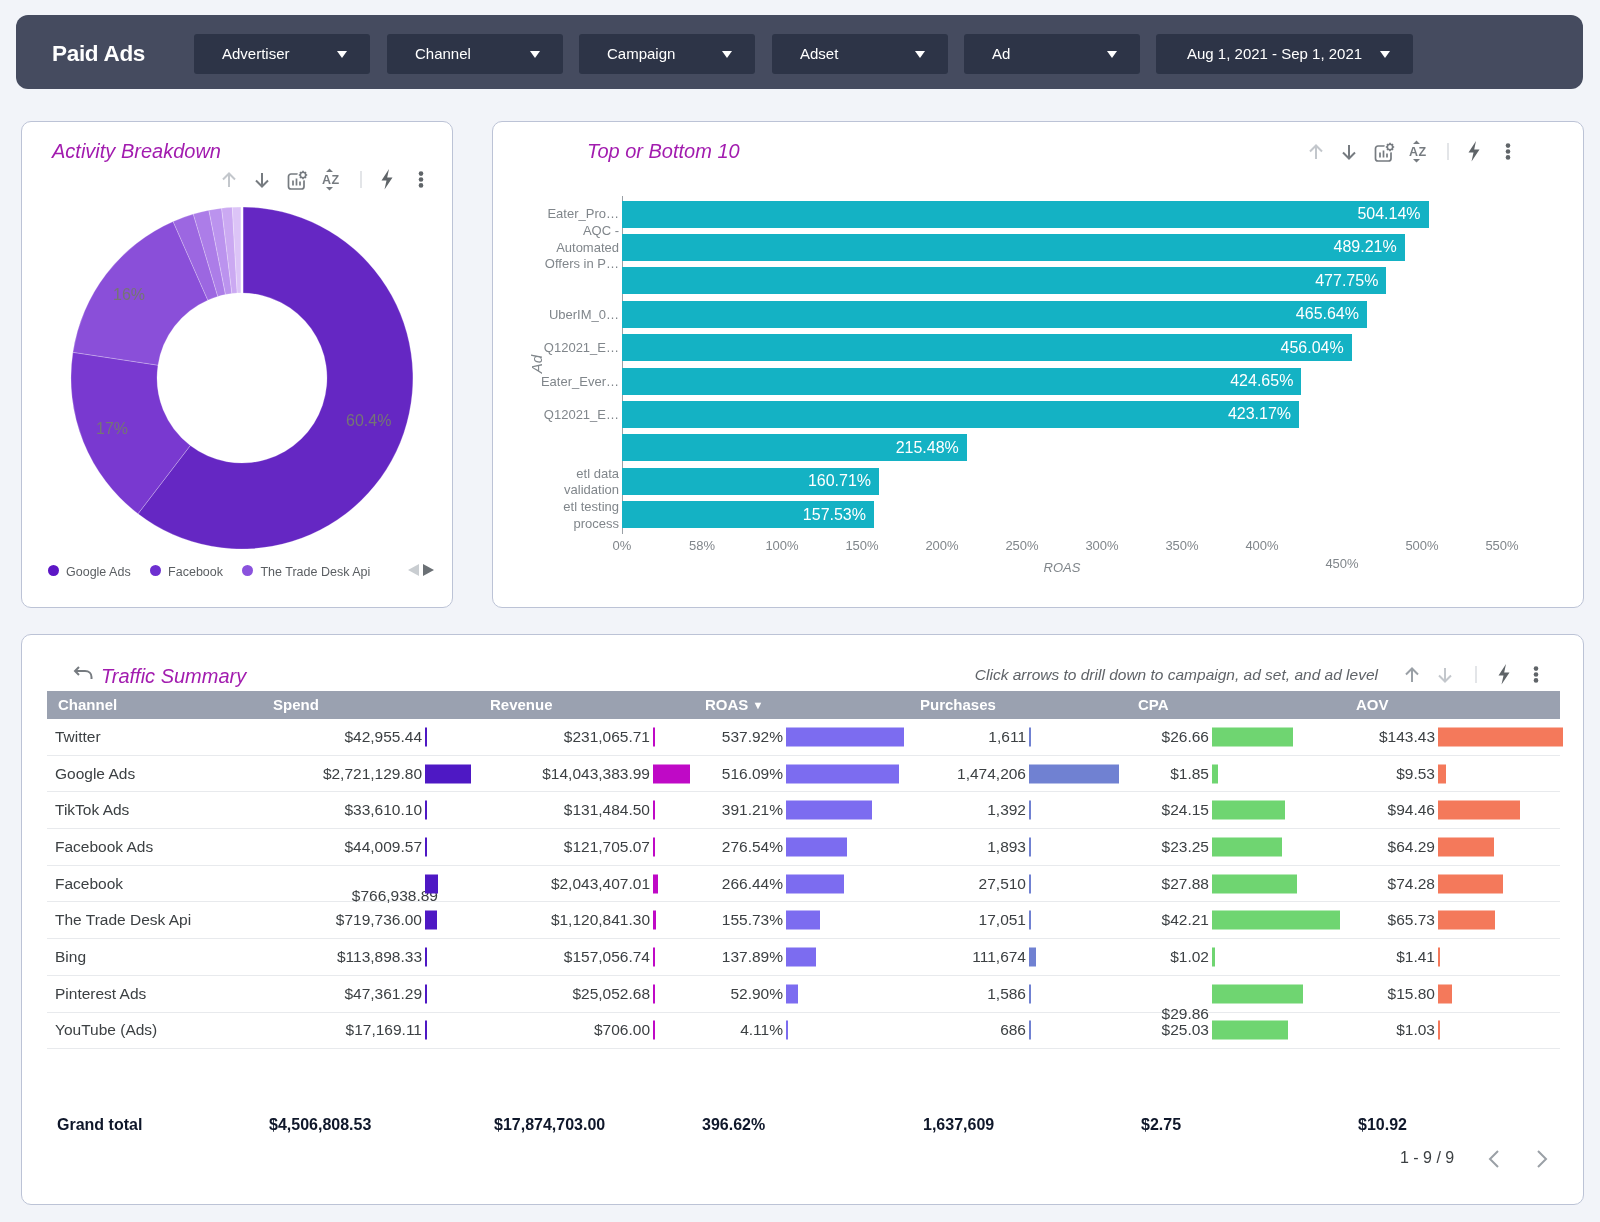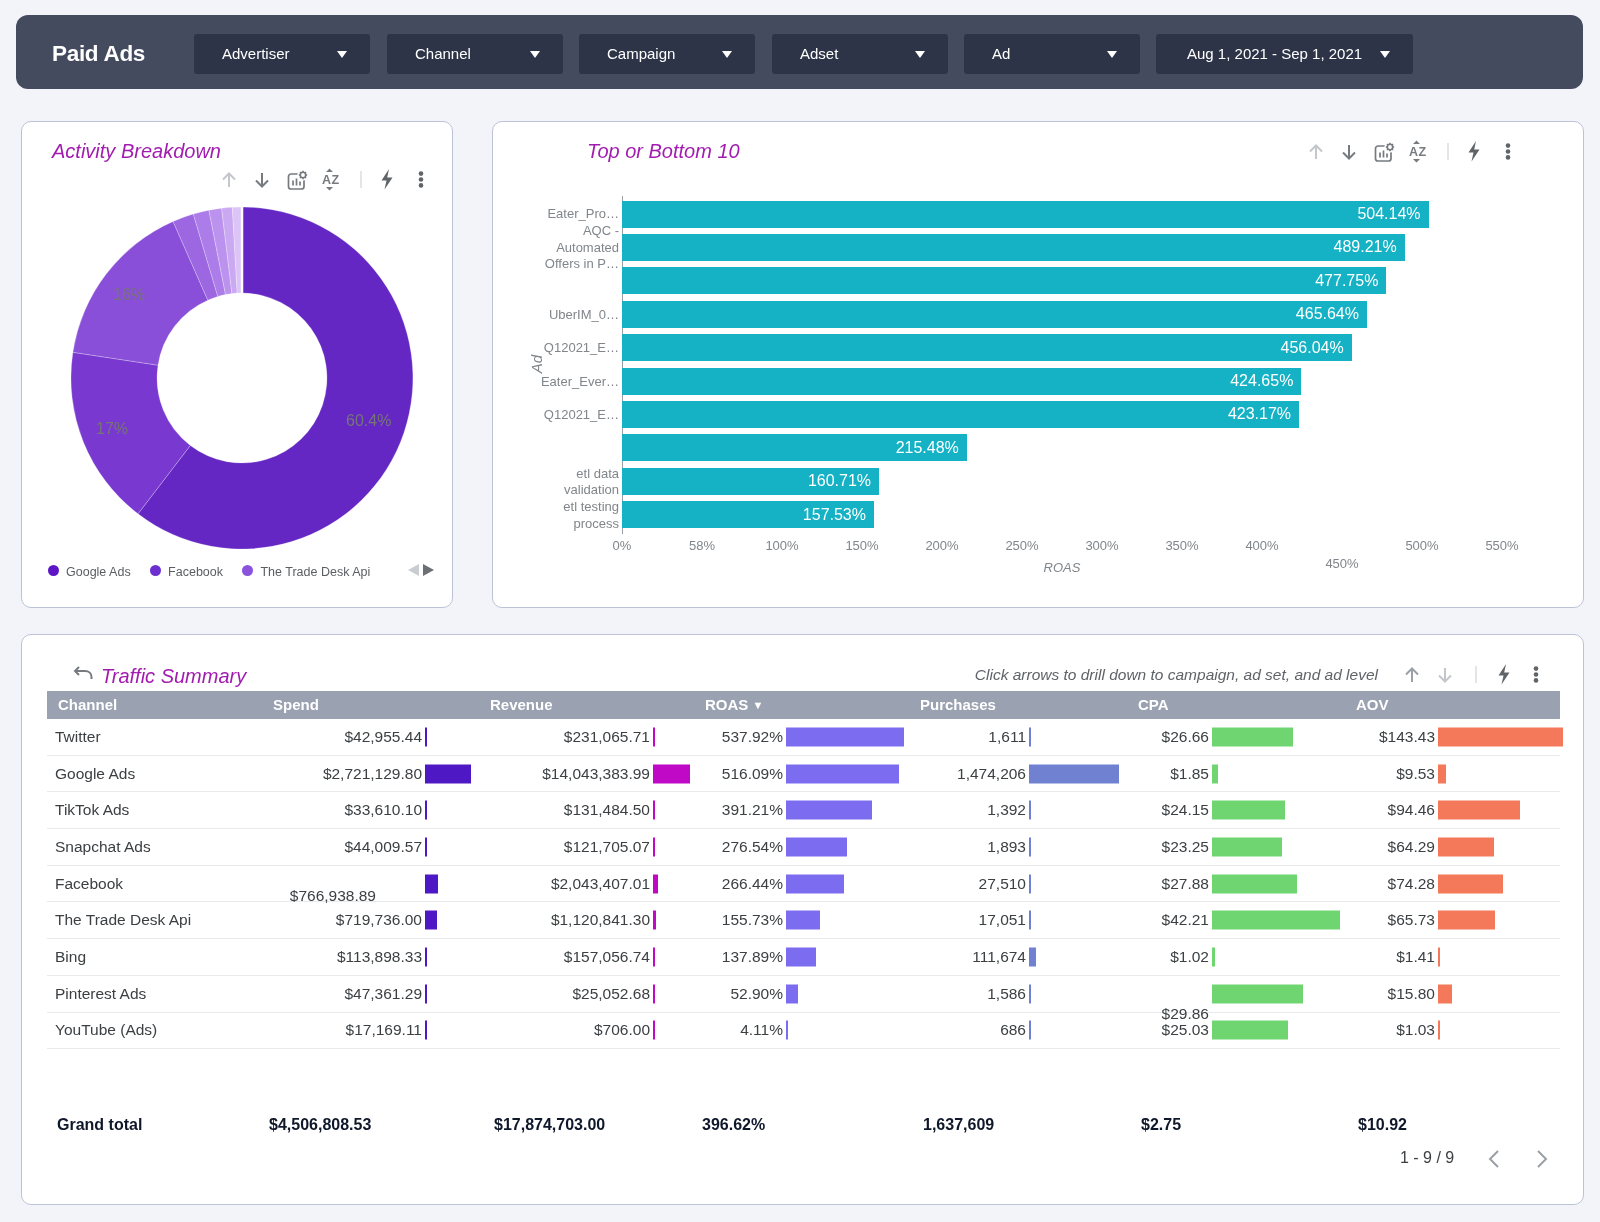--- a/index.html
+++ b/index.html
@@ -259,37 +259,37 @@
   <div class="num" style="right:777px;">391.21%</div>
   <div class="cbar" style="left:739px; width:86px; background:#7c6cf0;"></div>
   <div class="num" style="right:534px;">1,392</div>
   <div class="cbar" style="left:982px; width:2px; background:#7081d2;"></div>
   <div class="num" style="right:351px;">$24.15</div>
   <div class="cbar" style="left:1165px; width:73px; background:#6fd571;"></div>
   <div class="num" style="right:125px;">$94.46</div>
   <div class="cbar" style="left:1391px; width:82px; background:#f4795b;"></div>
 </div>
 <div class="trow" style="top:829.1px;">
-  <div class="row-name">Snapchat Ads</div>
+  <div class="row-name">Facebook Ads</div>
   <div class="num" style="right:1138px;">$44,009.57</div>
   <div class="cbar" style="left:378px; width:2px; background:#4e18c4;"></div>
   <div class="num" style="right:910px;">$121,705.07</div>
   <div class="cbar" style="left:606px; width:2px; background:#bf09c6;"></div>
   <div class="num" style="right:777px;">276.54%</div>
   <div class="cbar" style="left:739px; width:61px; background:#7c6cf0;"></div>
   <div class="num" style="right:534px;">1,893</div>
   <div class="cbar" style="left:982px; width:2px; background:#7081d2;"></div>
   <div class="num" style="right:351px;">$23.25</div>
   <div class="cbar" style="left:1165px; width:70px; background:#6fd571;"></div>
   <div class="num" style="right:125px;">$64.29</div>
   <div class="cbar" style="left:1391px; width:56px; background:#f4795b;"></div>
 </div>
 <div class="trow" style="top:865.8px;">
   <div class="row-name">Facebook</div>
-  <div class="num" style="right:1184px;margin-top:12px;">$766,938.89</div>
+  <div class="num" style="right:1122px;margin-top:12px;">$766,938.89</div>
   <div class="cbar" style="left:378px; width:13px; background:#4e18c4;"></div>
   <div class="num" style="right:910px;">$2,043,407.01</div>
   <div class="cbar" style="left:606px; width:5px; background:#bf09c6;"></div>
   <div class="num" style="right:777px;">266.44%</div>
   <div class="cbar" style="left:739px; width:58px; background:#7c6cf0;"></div>
   <div class="num" style="right:534px;">27,510</div>
   <div class="cbar" style="left:982px; width:2px; background:#7081d2;"></div>
   <div class="num" style="right:351px;">$27.88</div>
   <div class="cbar" style="left:1165px; width:85px; background:#6fd571;"></div>
   <div class="num" style="right:125px;">$74.28</div>

